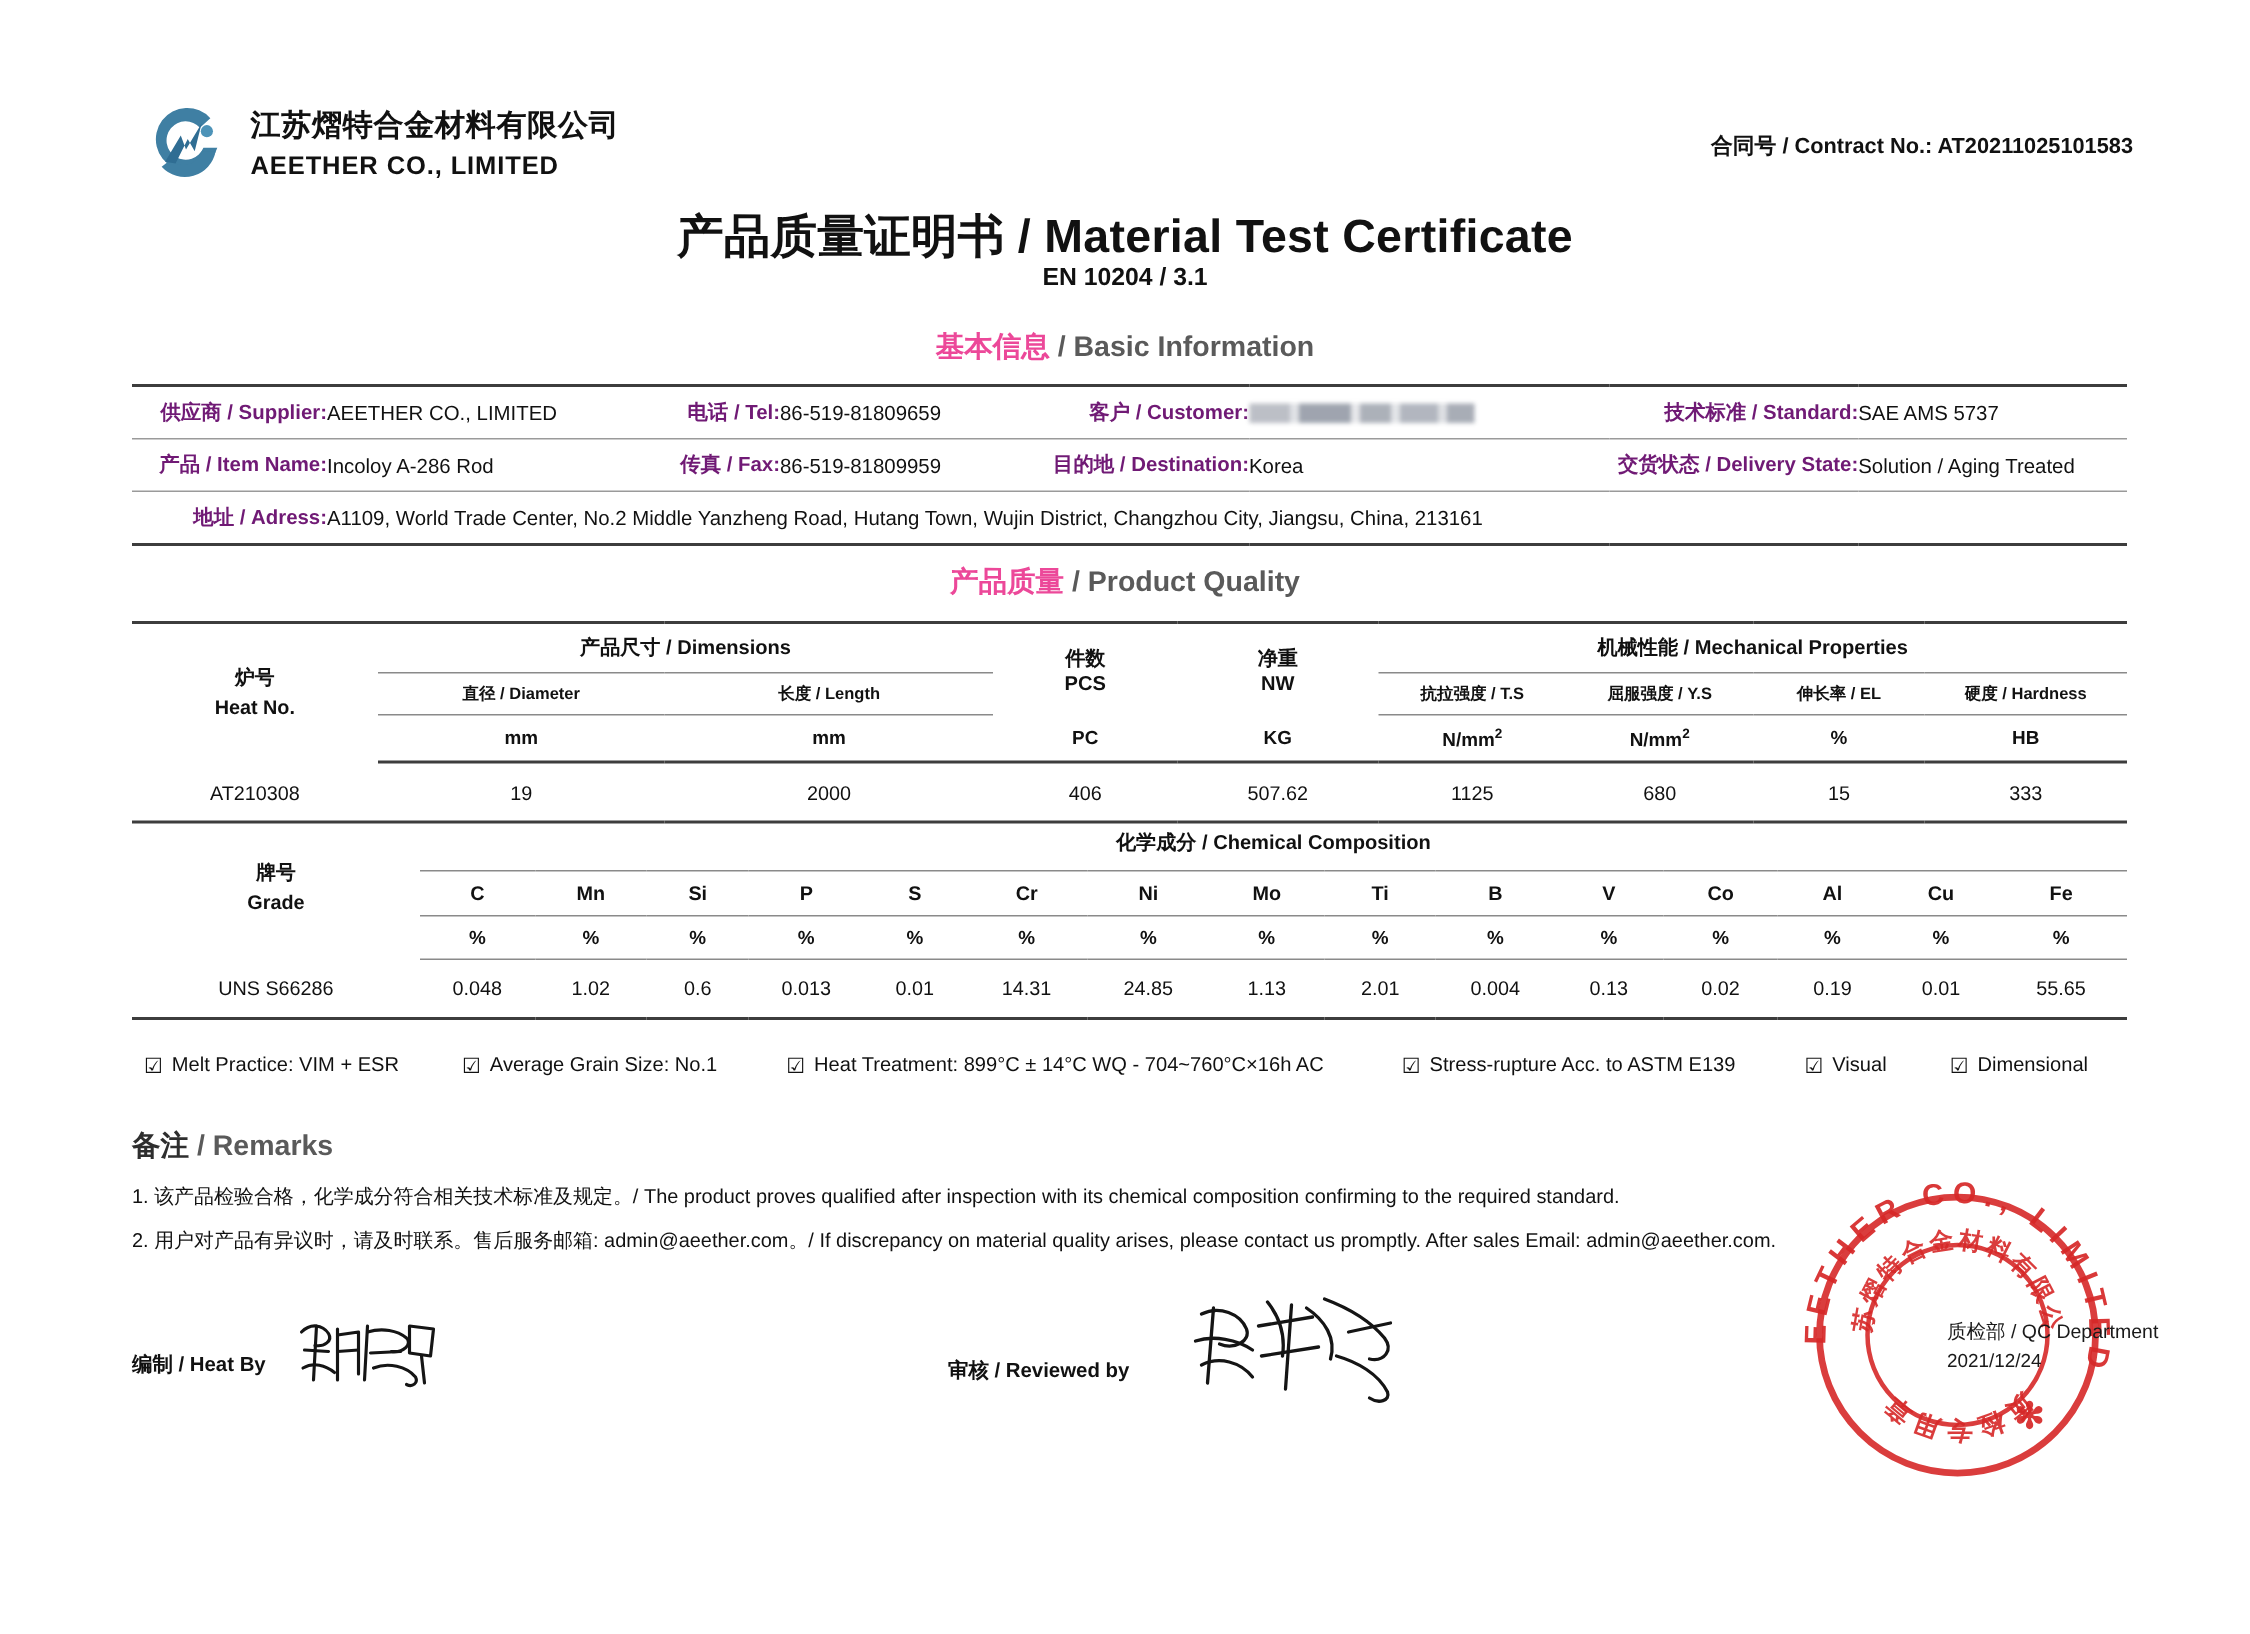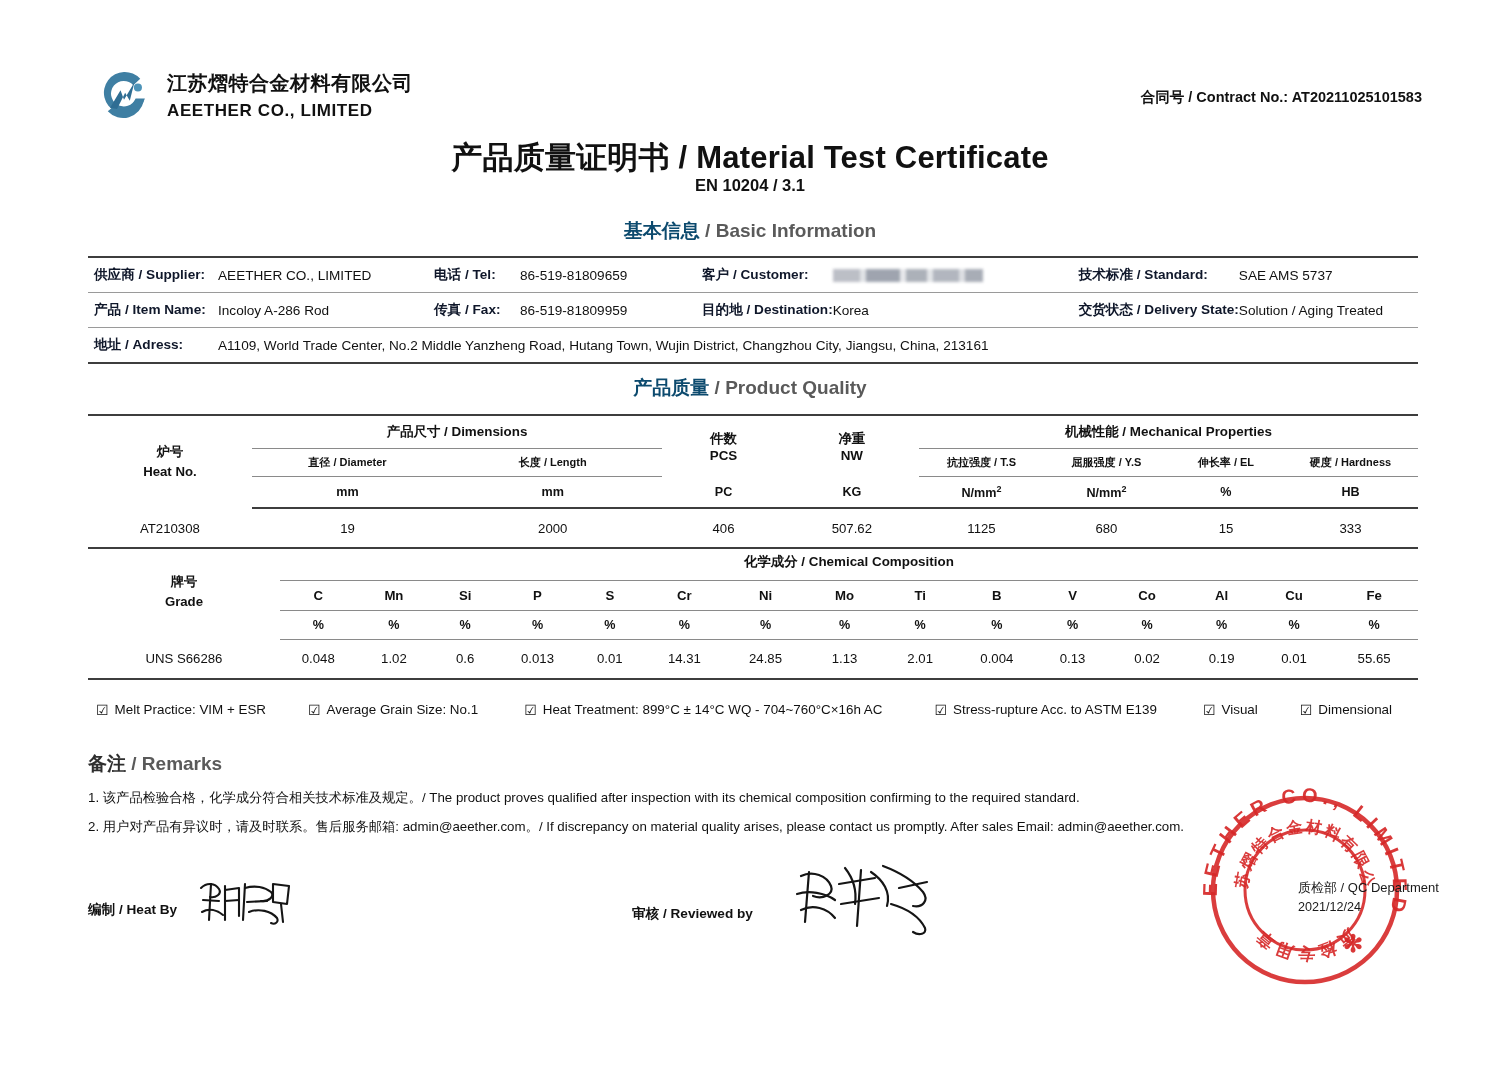--- a/index.html
+++ b/index.html
@@ -35,36 +35,36 @@
     text-align: center; font-size: 31px; font-weight: 700; letter-spacing: .2px; color: #111;
   }
   .title-sub {
     position: absolute; top: 176px; left: 0; width: 1500px;
     text-align: center; font-size: 16.5px; font-weight: 700; color: #111;
   }
   .section-title {
     position: absolute; left: 0; width: 1500px; text-align: center;
     font-size: 19px; font-weight: 700; color: #4a4a4a;
   }
-  .section-title .cn { color: #0c4a6e; }
+  .section-title .cn { color: #ec4899; }
   .section-title .en { color: #5a5a5a; }
   #sec-basic { top: 218px; }
   #sec-quality { top: 375px; }
 
   
   .basic {
     position: absolute; top: 256px; left: 88px; width: 1330px;
     border-collapse: collapse;
     font-size: 13.6px;
   }
   .basic td { padding: 8px 0 8px 0; vertical-align: middle; white-space: nowrap; }
   .basic tr { border-bottom: 1px solid #9a9a9a; }
   .basic tr.first { border-top: 2.2px solid #3d3d3d; }
   .basic tr.last { border-bottom: 2.2px solid #3d3d3d; }
-  .lbl { font-weight: 600; color: #0f172a; padding-left: 6px !important; }
+  .lbl { font-weight: 600; color: #701a75; padding-left: 6px !important; text-align: right; }
   .val { font-weight: 400; color: #111; }
   .redacted {
     display: inline-block; width: 150px; height: 13px;
     background: linear-gradient(90deg,#b9bcc4 0 18%, #dfe1e5 18% 22%, #9aa0ab 22% 45%, #e6e7ea 45% 49%,
                  #a8adb6 49% 63%, #e2e4e7 63% 67%, #aeb3bc 67% 84%, #dcdee2 84% 88%, #a4a9b3 88% 100%);
     filter: blur(1.4px); opacity: .95; vertical-align: middle;
   }
 
   
   .pq {

